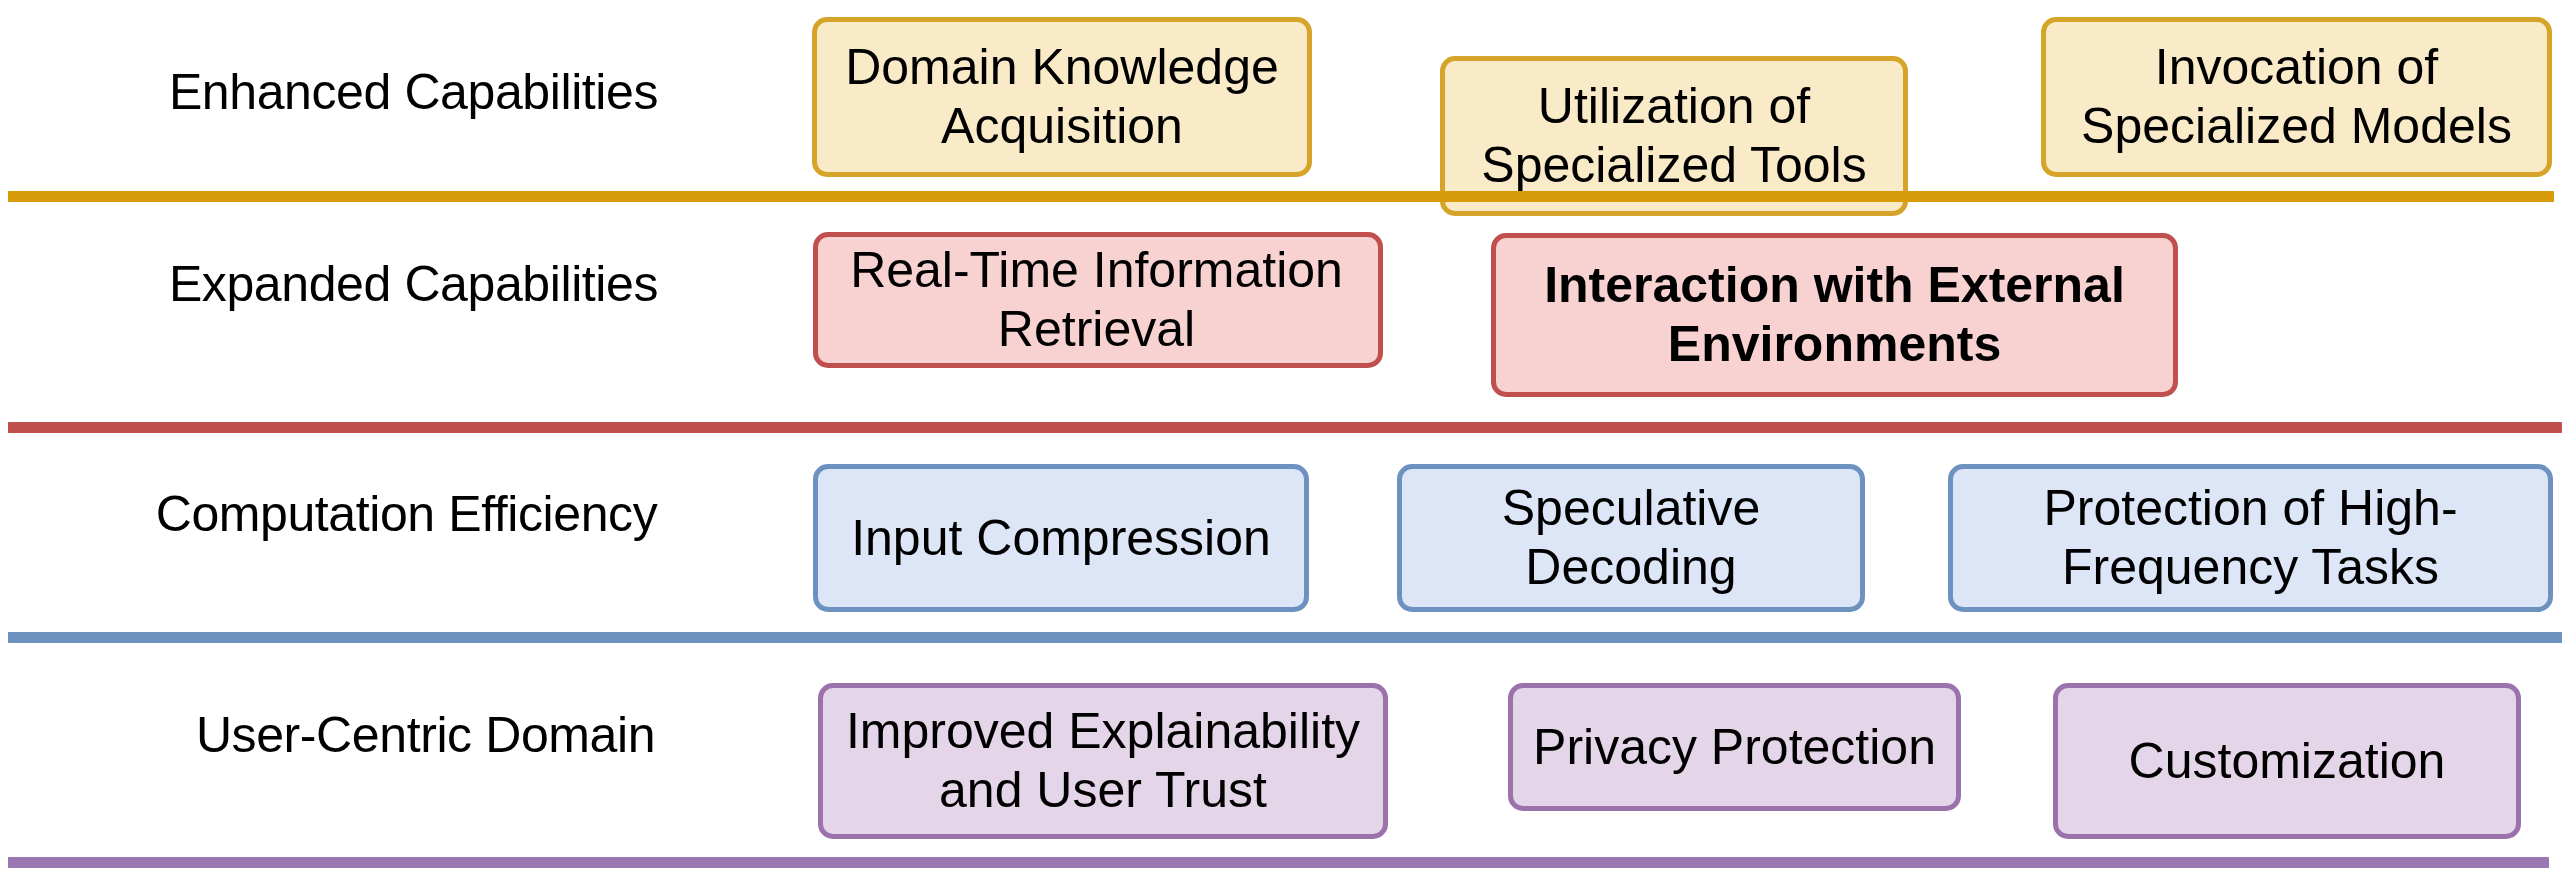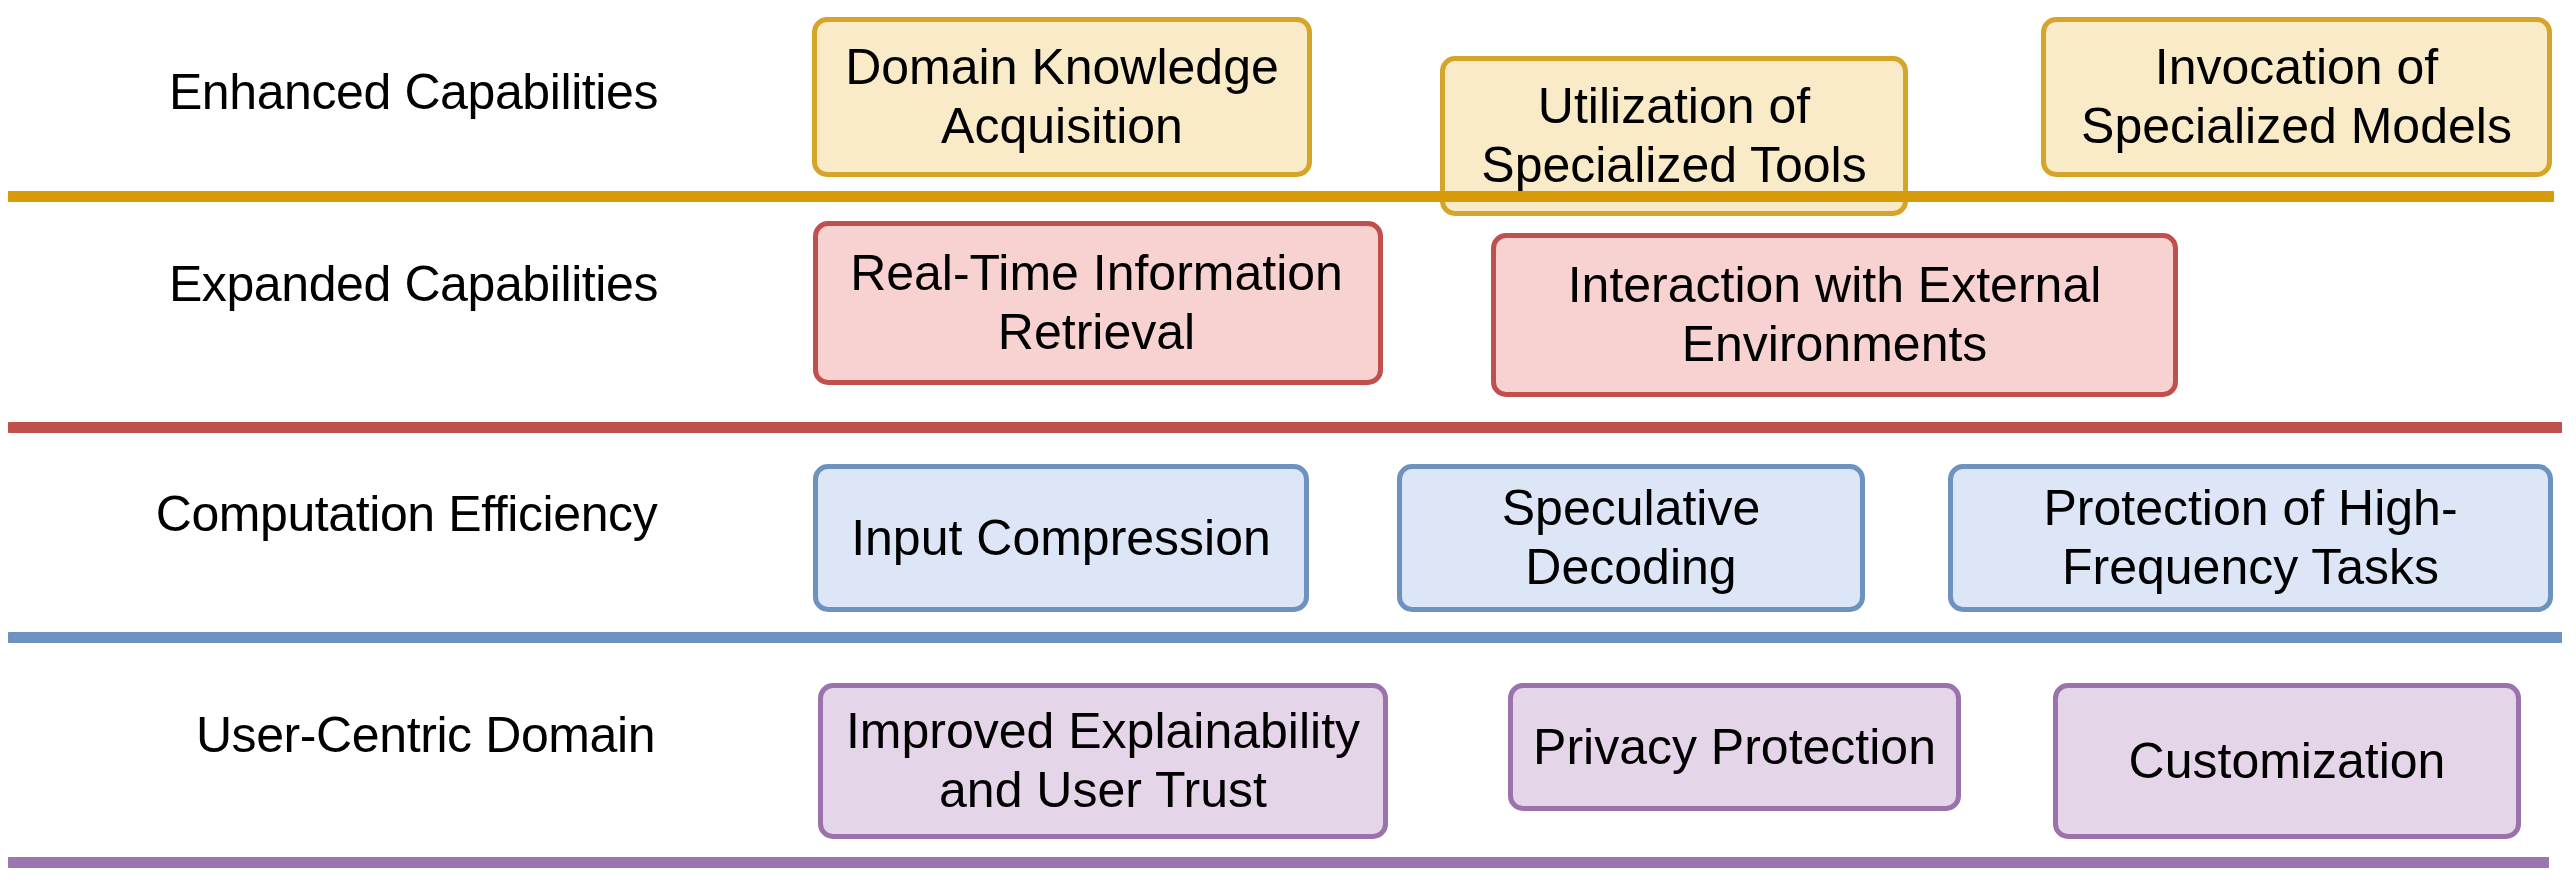--- a/index.html
+++ b/index.html
@@ -92,24 +92,24 @@
       <div class="box" style="left: 1440px; top: 17px; width: 468px; height: 160px; margin-top: 39px;">
         <span class="box-text">Utilization of Specialized Tools</span>
       </div>
       <div class="box" style="left: 2041px; top: 17px; width: 511px; height: 160px;">
         <span class="box-text">Invocation of Specialized Models</span>
       </div>
       <div class="divider" style="left: 7.8px; top: 191px; width: 2546px; height: 11px;"></div>
     </div>
     <div class="row theme-red">
       <div class="row-label" style="left: 62px; top: 258px;">Expanded Capabilities</div>
-      <div class="box" style="left: 813px; top: 221px; width: 570px; height: 164px; padding-left: 8px;">
+      <div class="box" style="left: 813px; top: 232px; width: 570px; height: 136px; padding-left: 8px;">
         <span class="box-text">Real-Time Information Retrieval</span>
       </div>
-      <div class="box" style="left: 1491px; top: 233px; width: 687px; height: 164px;">
+      <div class="box" style="left: 1491px; top: 233px; width: 687px; height: 164px; font-weight: bold;">
         <span class="box-text">Interaction with External Environments</span>
       </div>
       <div class="divider" style="left: 7.8px; top: 422px; width: 2554px; height: 11px;"></div>
     </div>
     <div class="row theme-blue">
       <div class="row-label" style="left: 55px; top: 488px;">Computation Efficiency</div>
       <div class="box" style="left: 813px; top: 464px; width: 496px; height: 148px;">
         <span class="box-text">Input Compression</span>
       </div>
       <div class="box" style="left: 1397px; top: 464px; width: 468px; height: 148px;">

